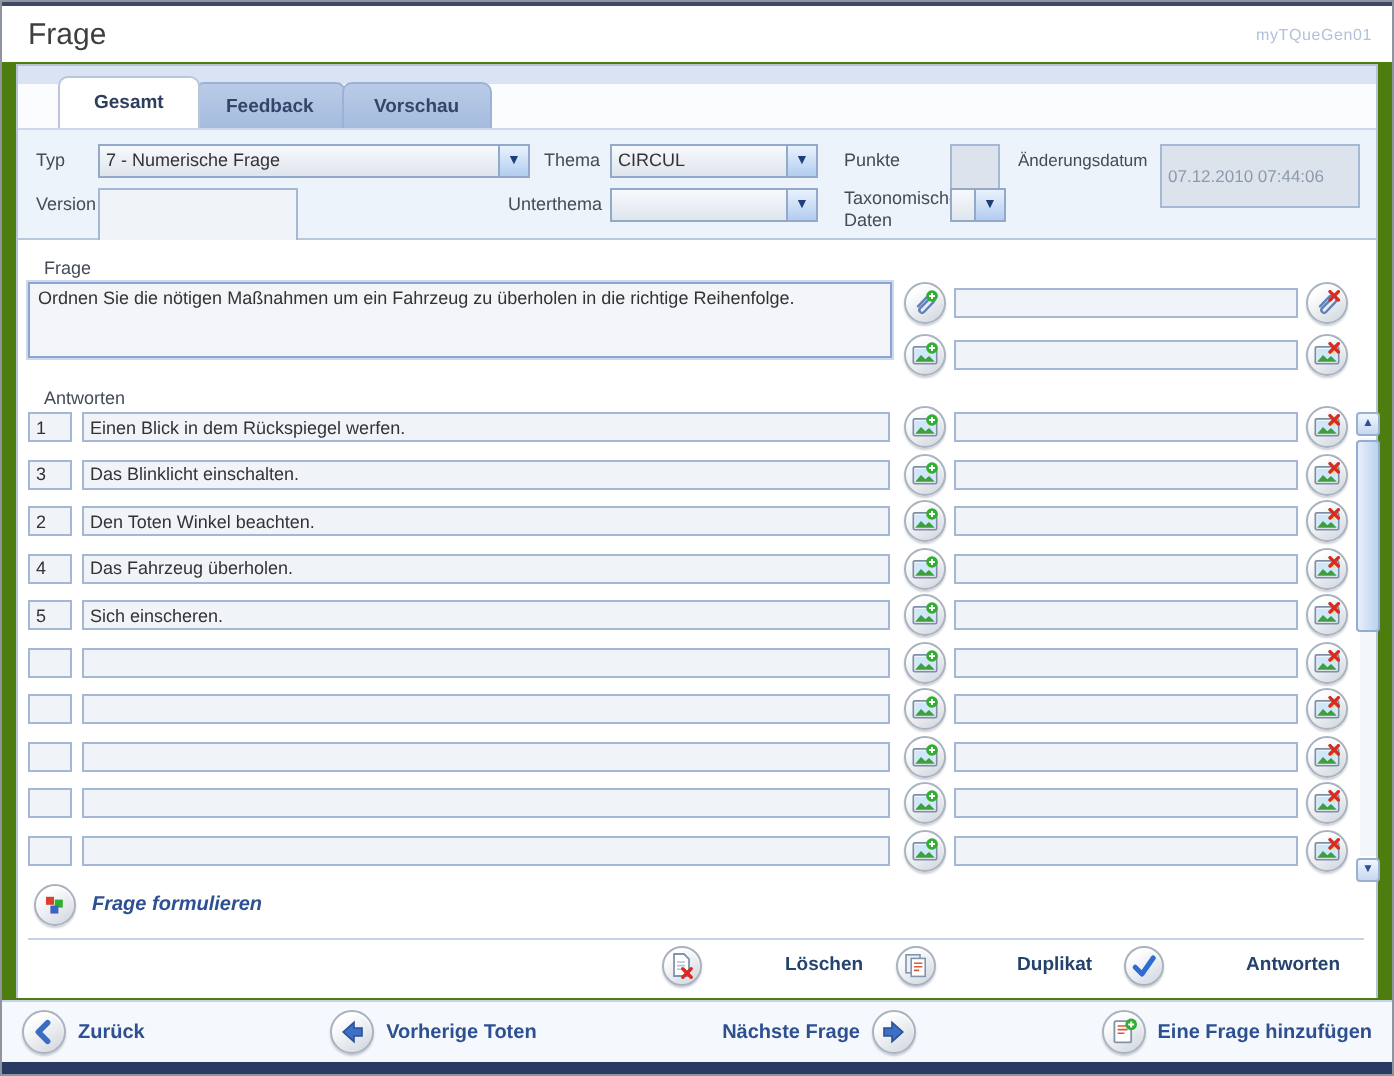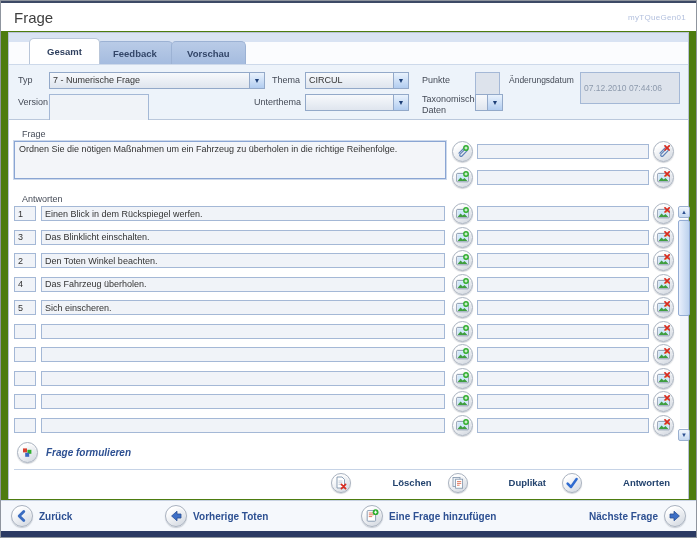--- a/index.html
+++ b/index.html
@@ -536,34 +536,34 @@
     </div>
     <div class="ngroup">
       <button class="cbtn">
         <svg width="14" height="14" viewBox="0 0 14 14">
           <path d="M8 2.2 L2.6 7 L8 11.8 V9 H12 V5 H8 Z" fill="#3d6fc6" stroke="#2a4f93" stroke-width="0.8"></path>
         </svg>
       </button>
       <span class="blue-label">Vorherige Toten</span>
     </div>
     <div class="ngroup">
+      <span class="blue-label">Nächste Frage</span>
+      <button class="cbtn">
+        <svg width="14" height="14" viewBox="0 0 14 14">
+          <path d="M6 2.2 L11.4 7 L6 11.8 V9 H2 V5 H6 Z" fill="#3d6fc6" stroke="#2a4f93" stroke-width="0.8"></path>
+        </svg>
+      </button>
+    </div>
+    <div class="ngroup">
       <button class="cbtn" style="position:relative">
         <svg width="14" height="14" viewBox="0 0 14 14">
           <rect x="2.2" y="1.6" width="8.4" height="10.6" rx="0.8" fill="#fff" stroke="#8094ab" stroke-width="0.9"></rect>
           <path d="M3.8 4 h5 M3.8 5.8 h5 M3.8 7.6 h3.4" stroke="#d9593a" stroke-width="0.8"></path>
           <circle cx="10.6" cy="3.2" r="2.9" fill="#2fae2f"></circle>
             <path d="M10.6 1.7 v3 M9.1 3.2 h3" stroke="#fff" stroke-width="1"></path>
         </svg>
       </button>
       <span class="blue-label">Eine Frage hinzufügen</span>
     </div>
-    <div class="ngroup">
-      <span class="blue-label">Nächste Frage</span>
-      <button class="cbtn">
-        <svg width="14" height="14" viewBox="0 0 14 14">
-          <path d="M6 2.2 L11.4 7 L6 11.8 V9 H2 V5 H6 Z" fill="#3d6fc6" stroke="#2a4f93" stroke-width="0.8"></path>
-        </svg>
-      </button>
-    </div>
   </div>
 
   <div class="navybar"></div>
 </div>
 
 </body></html>

